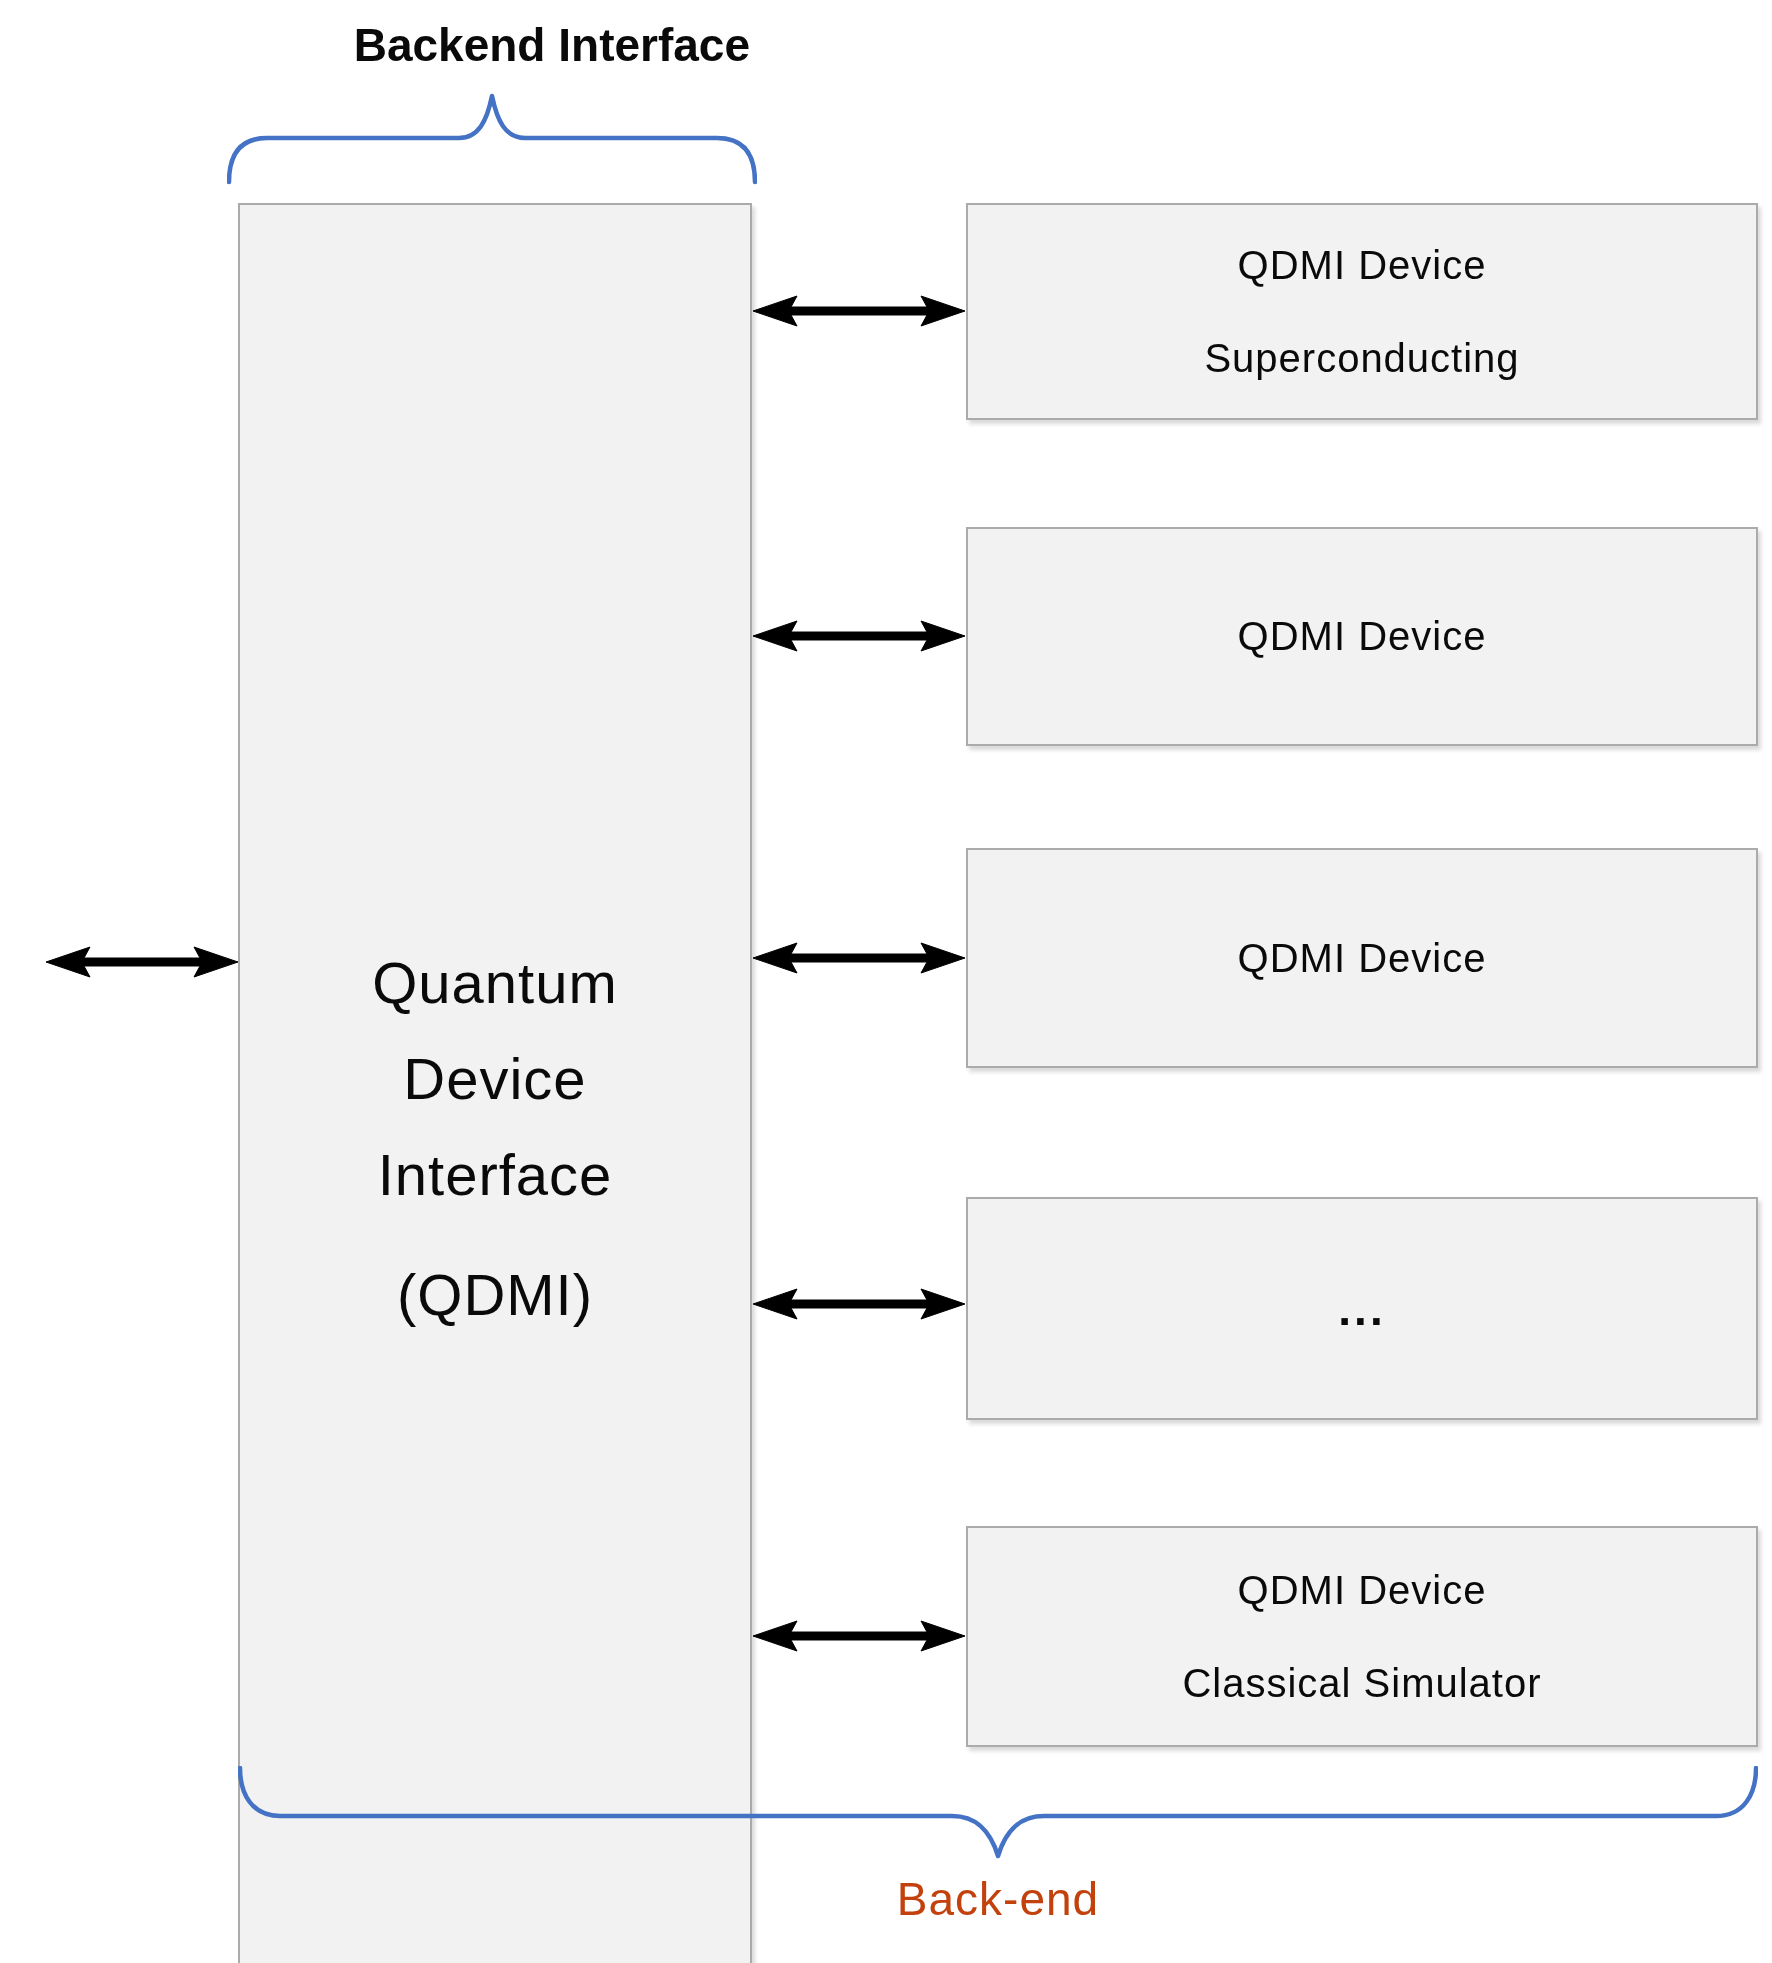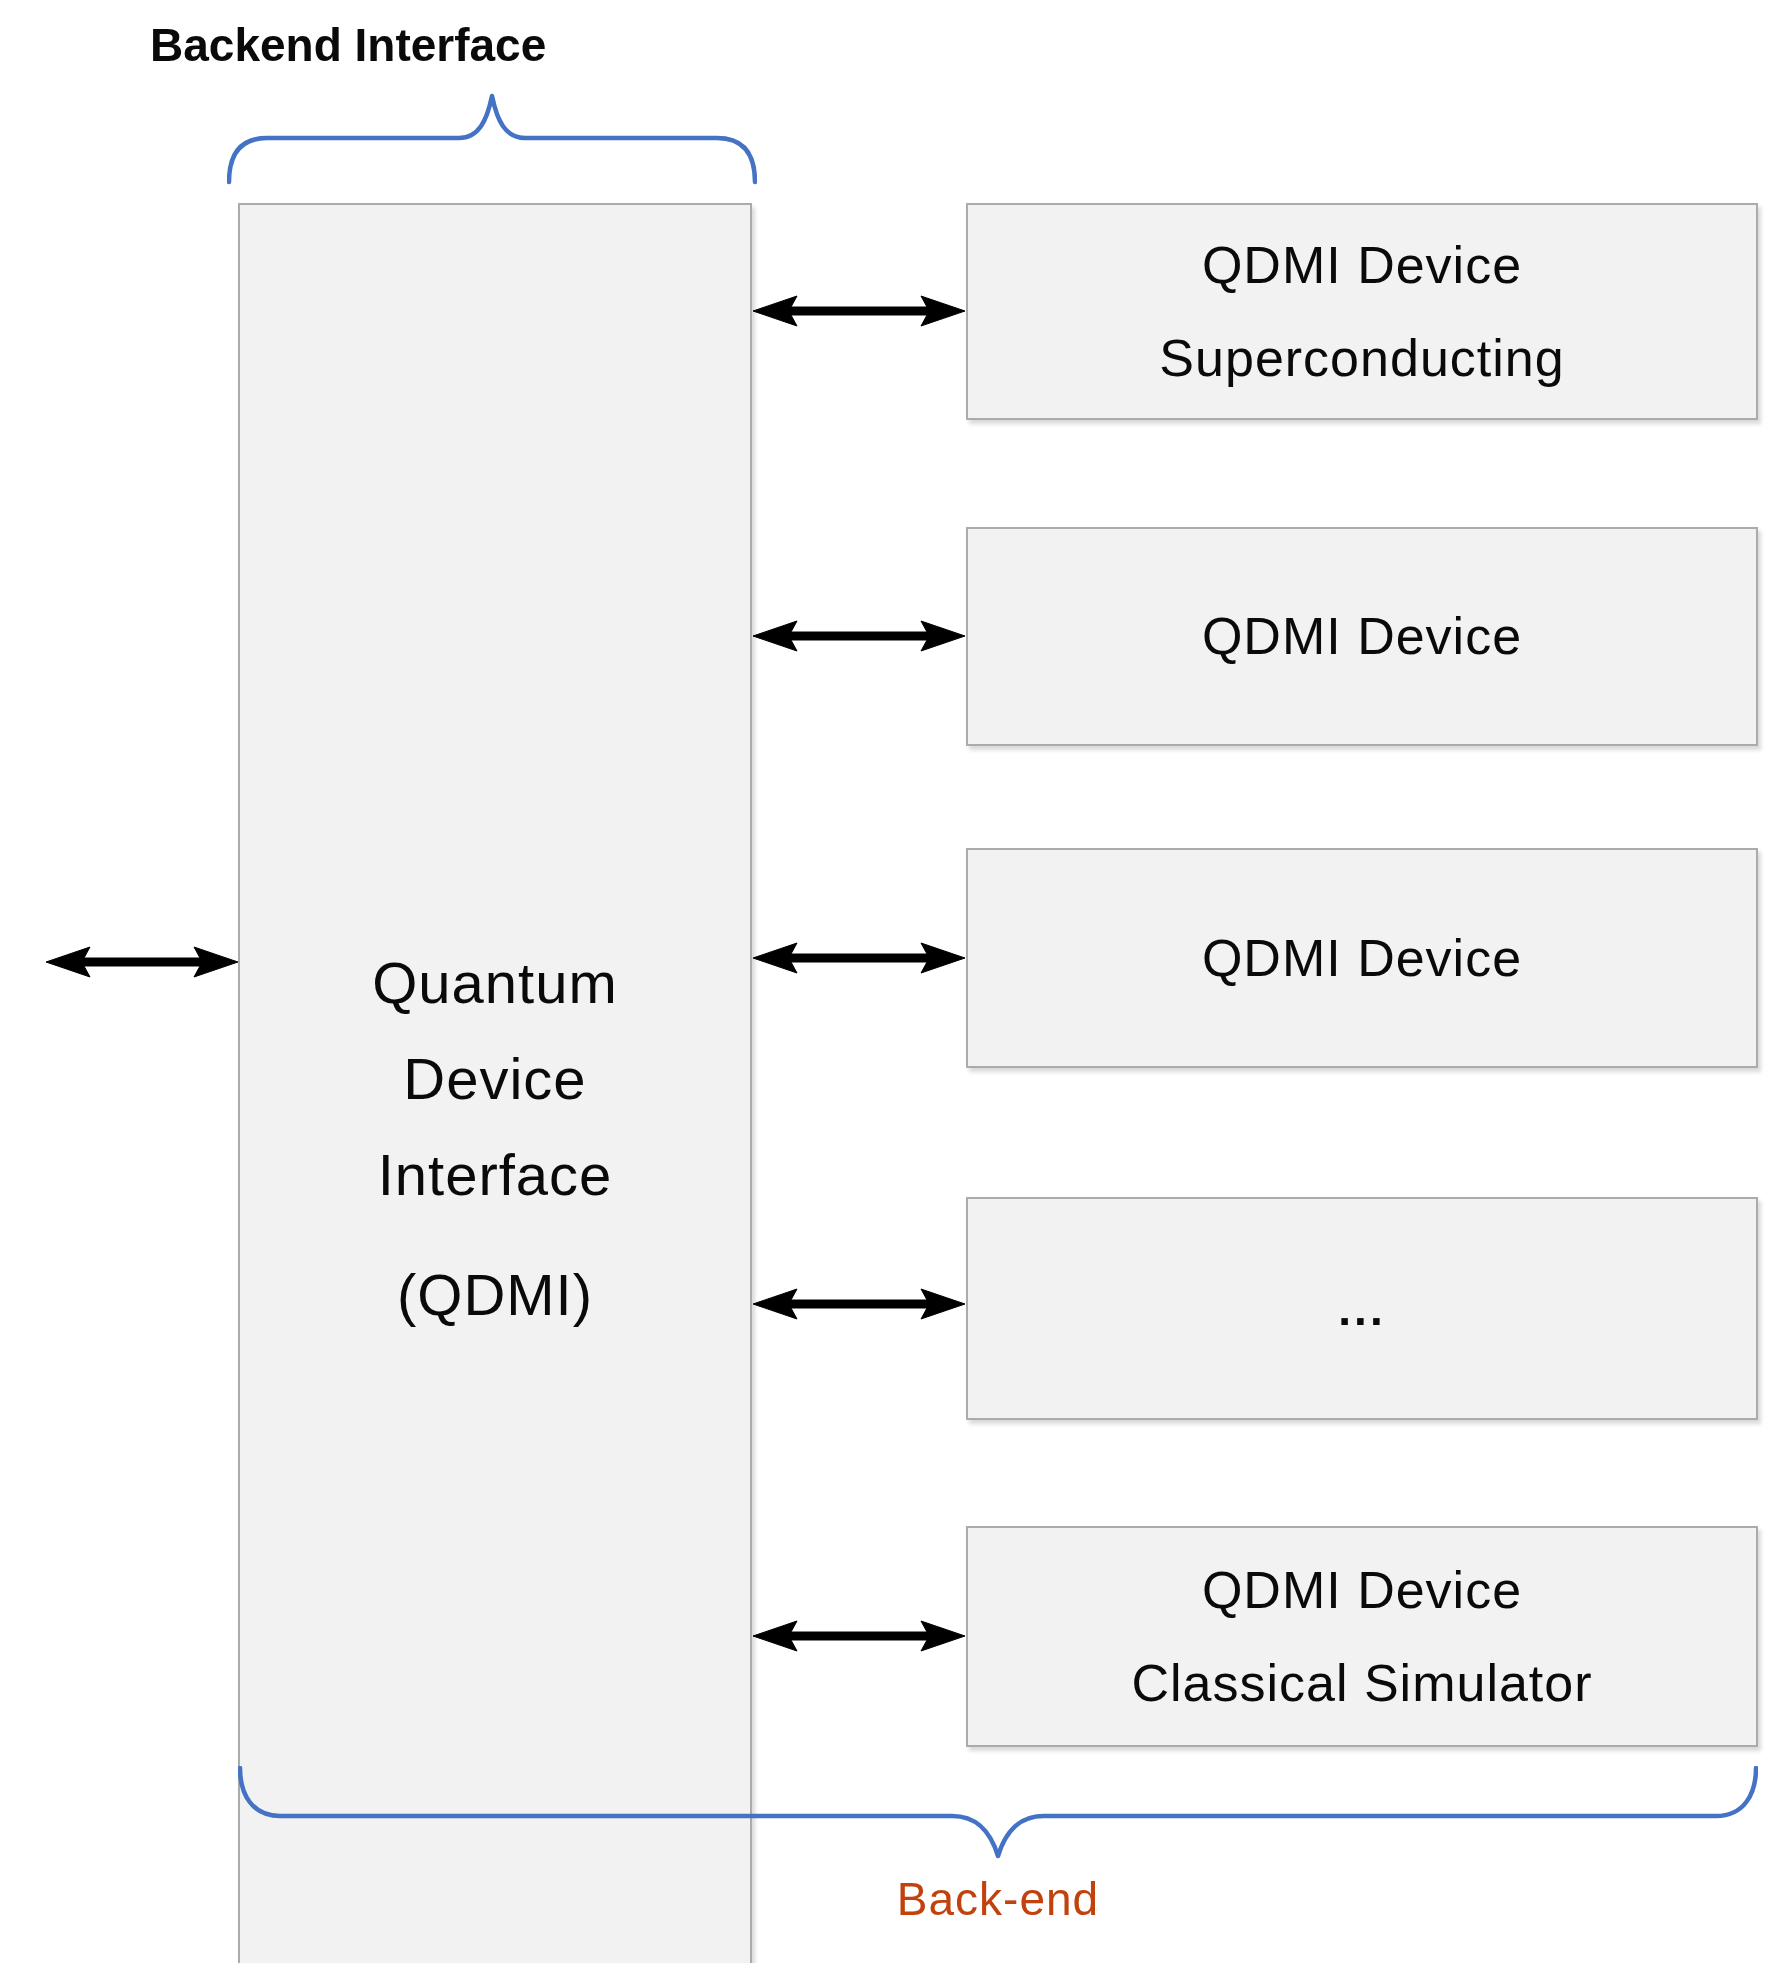--- a/index.html
+++ b/index.html
@@ -14,21 +14,21 @@
     width: 1772px;
     height: 1963px;
     background: #ffffff;
     overflow: hidden;
   }
   .backend-title {
     position: absolute;
     left: 150px;
     top: 18px;
     width: 600px;
-    text-align: left;
+    text-align: right;
     font-size: 46px;
     font-weight: bold;
     letter-spacing: 0px;
     color: #0a0a0a;
   }
   .brace {
     position: absolute;
     color: var(--brace-blue, #4472C4);
   }
   .brace path {
@@ -63,21 +63,21 @@
     color: #0a0a0a;
   }
   .main-box .acronym {
     margin-top: 24px;
   }
   .device-box {
     left: 966px;
     width: 792px;
   }
   .device-box .line {
-    font-size: 52px;
+    font-size: 40px;
     line-height: 93px;
     letter-spacing: 1px;
     color: #0a0a0a;
   }
   .device-box .ellipsis-line {
     font-size: 46px;
     line-height: 46px;
     font-weight: bold;
     letter-spacing: 3px;
     color: #0a0a0a;

